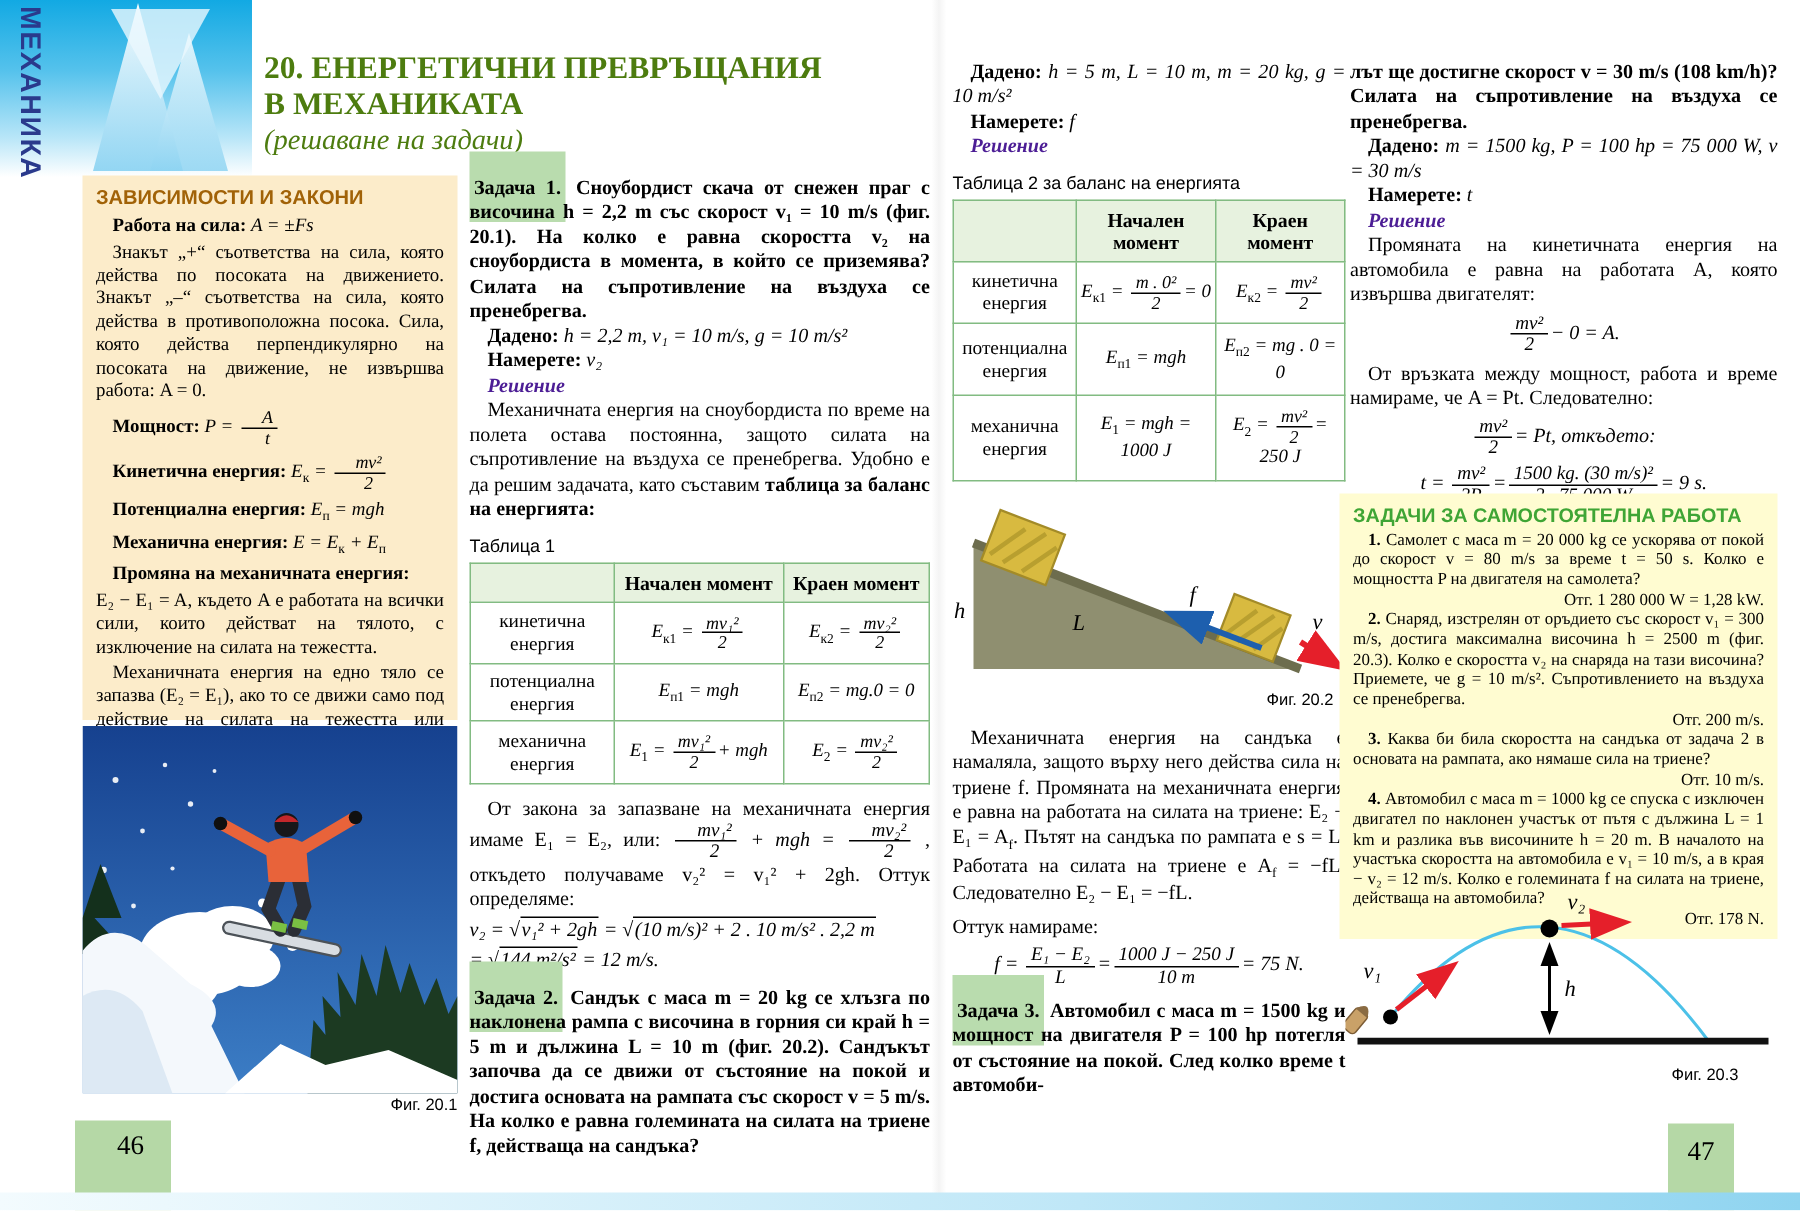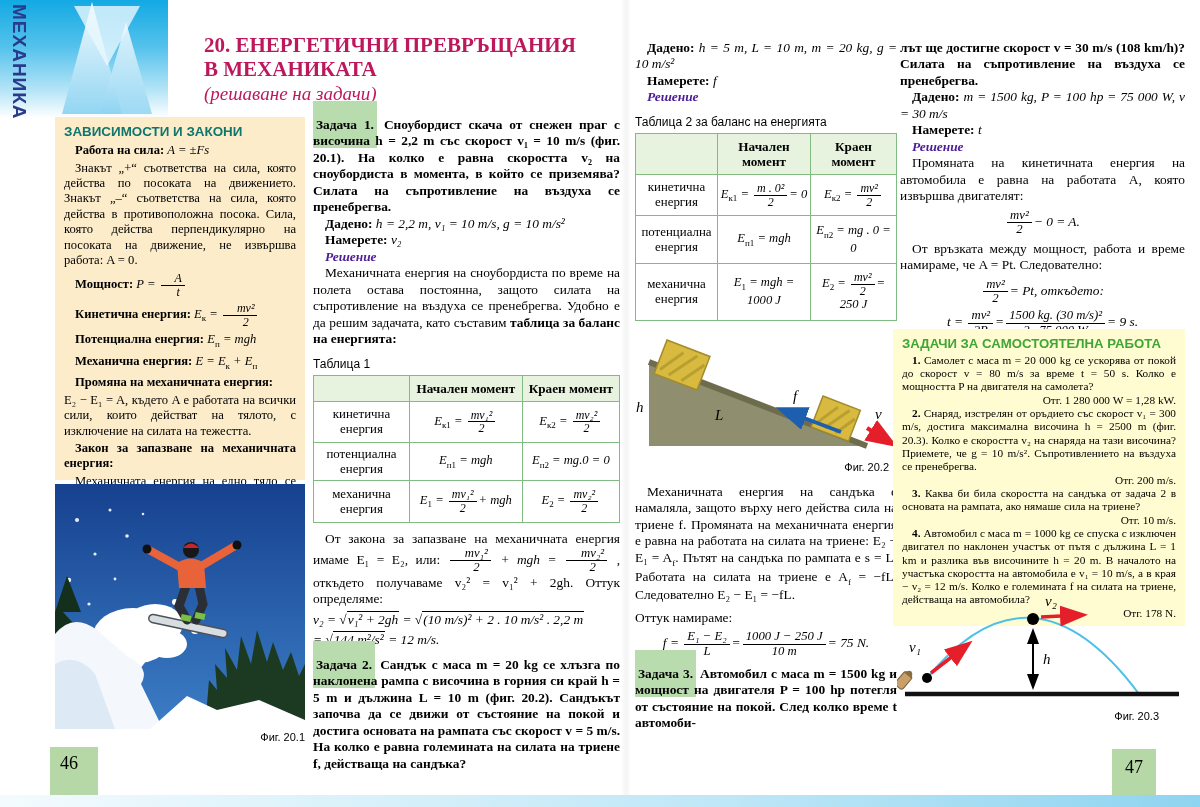--- a/index.html
+++ b/index.html
@@ -6,27 +6,27 @@
   .page{position:relative;width:1200px;height:807px;background:#fff;overflow:hidden;
         font-family:"Liberation Serif",serif;color:#000;}
   
   .banner{position:absolute;left:0;top:0;width:168px;height:118px;
           background:linear-gradient(180deg,#12a9e3 0%,#55c2ec 40%,#b9e6f8 78%,#ffffff 100%);}
   .vtext{position:absolute;left:8px;top:4px;height:112px;writing-mode:vertical-rl;
          font-family:"Liberation Sans",sans-serif;font-weight:bold;font-size:19px;
          letter-spacing:1px;color:#2a3a8c;}
   .logo{position:absolute;left:54px;top:0;}
   
-  .title{position:absolute;left:176px;top:34px;color:#be185d;margin-left:28px;}
+  .title{position:absolute;left:176px;top:34px;color:#4d7c0f;}
   .title .t1{font-size:21px;font-weight:bold;line-height:1.12;}
   .title .t2{font-size:19px;font-style:italic;margin-top:2px;}
   
   .lawsbox{position:absolute;left:55px;top:117px;width:250px;height:363px;background:#fcecca;
            padding:7px 9px;box-sizing:border-box;font-size:12.6px;line-height:1.22;}
-  .lawshead{font-family:"Liberation Sans",sans-serif;font-weight:bold;color:#0f766e;
+  .lawshead{font-family:"Liberation Sans",sans-serif;font-weight:bold;color:#a16207;
             font-size:13.4px;margin-bottom:3px;}
   .lawsbox p{margin:0 0 2px;text-align:justify;text-indent:11px;}
   .lawsbox p.fr{margin:4px 0;}
   
   .it{font-style:italic;}
   sub{font-size:9px;}
   .frac{display:inline-block;vertical-align:middle;text-align:center;margin:0 2px;
         font-style:italic;line-height:1.05;}
   .fn{display:block;padding:0 3px;font-size:0.95em;}
   .fd{display:block;border-top:1px solid #000;padding:0 3px;font-size:0.95em;}
@@ -51,21 +51,21 @@
   .en th{background:#e7f2df;font-size:13.2px;line-height:1.15;padding:5px 3px;}
   .en td.nm{font-size:12.9px;line-height:1.15;}
   .en td.fm{font-size:12.6px;padding:7px 2px;}
   
   .photo{position:absolute;left:55px;top:484px;width:250px;height:245px;}
   .cap{font-family:"Liberation Sans",sans-serif;font-size:11px;text-align:right;}
   .cap1{position:absolute;left:55px;top:731px;width:250px;}
   .figcap2{padding-right:8px;margin-top:1px;}
   
   .pagenum{position:absolute;background:#b5d8a6;font-size:18px;box-sizing:border-box;}
-  .pn-left{left:50px;top:747px;width:48px;height:60px;padding:6px 0 0 10px;}
+  .pn-left{left:50px;top:747px;width:64px;height:60px;padding:6px 0 0 10px;text-align:center;}
   .pn-right{left:1112px;top:749px;width:44px;height:58px;padding:8px 0 0 0;text-align:center;}
   
   .probbox{position:absolute;left:893px;top:329px;width:292px;background:#fffcd1;
            padding:7px 9px 6px;box-sizing:border-box;font-size:11.3px;line-height:1.18;}
   .probhead{font-family:"Liberation Sans",sans-serif;color:#3fa535;font-weight:bold;
             font-size:13.2px;margin-bottom:2px;}
   .prob{text-align:justify;text-indent:10px;margin:0;}
   .ans{text-align:right;margin:0;}
   
   .fig3{position:absolute;left:897px;top:594px;width:290px;}
@@ -106,21 +106,20 @@
   <aside class="lawsbox">
     <div class="lawshead">ЗАВИСИМОСТИ И ЗАКОНИ</div>
     <p><b>Работа на сила:</b> <span class="it">A = ±Fs</span></p>
     <p>Знакът „+“ съответства на сила, която действа по посоката на движението. Знакът „–“ съответства на сила, която действа в противоположна посока. Сила, която действа перпендикулярно на посоката на движение, не извършва работа: A = 0.</p>
     <p class="fr"><b>Мощност:</b> <span class="it">P = </span><span class="frac"><span class="fn">A</span><span class="fd">t</span></span></p>
     <p class="fr"><b>Кинетична енергия:</b> <span class="it">E</span><sub>к</sub><span class="it"> = </span><span class="frac"><span class="fn">mv²</span><span class="fd">2</span></span></p>
     <p class="fr"><b>Потенциална енергия:</b> <span class="it">E</span><sub>п</sub><span class="it"> = mgh</span></p>
     <p class="fr"><b>Механична енергия:</b> <span class="it">E = E</span><sub>к</sub><span class="it"> + E</span><sub>п</sub></p>
     <p><b>Промяна на механичната енергия:</b></p>
     <p style="text-indent:0">E₂ − E₁ = A, където A е работата на всички сили, които действат на тялото, с изключение на силата на тежестта.</p>
-    <p><b>Закон за запазване на механичната енергия:</b></p>
     <p>Механичната енергия на едно тяло се запазва (E₂ = E₁), ако то се движи само под действие на силата на тежестта или работата на другите сили е нула.</p>
   </aside>
 
   <svg class="photo" viewBox="0 0 250 245">
     <defs>
       <linearGradient id="sky" x1="0" y1="0" x2="0" y2="1">
         <stop offset="0" stop-color="#16418f"></stop>
           <stop offset="1" stop-color="#3c7ec6"></stop>
       </linearGradient>
     </defs>

